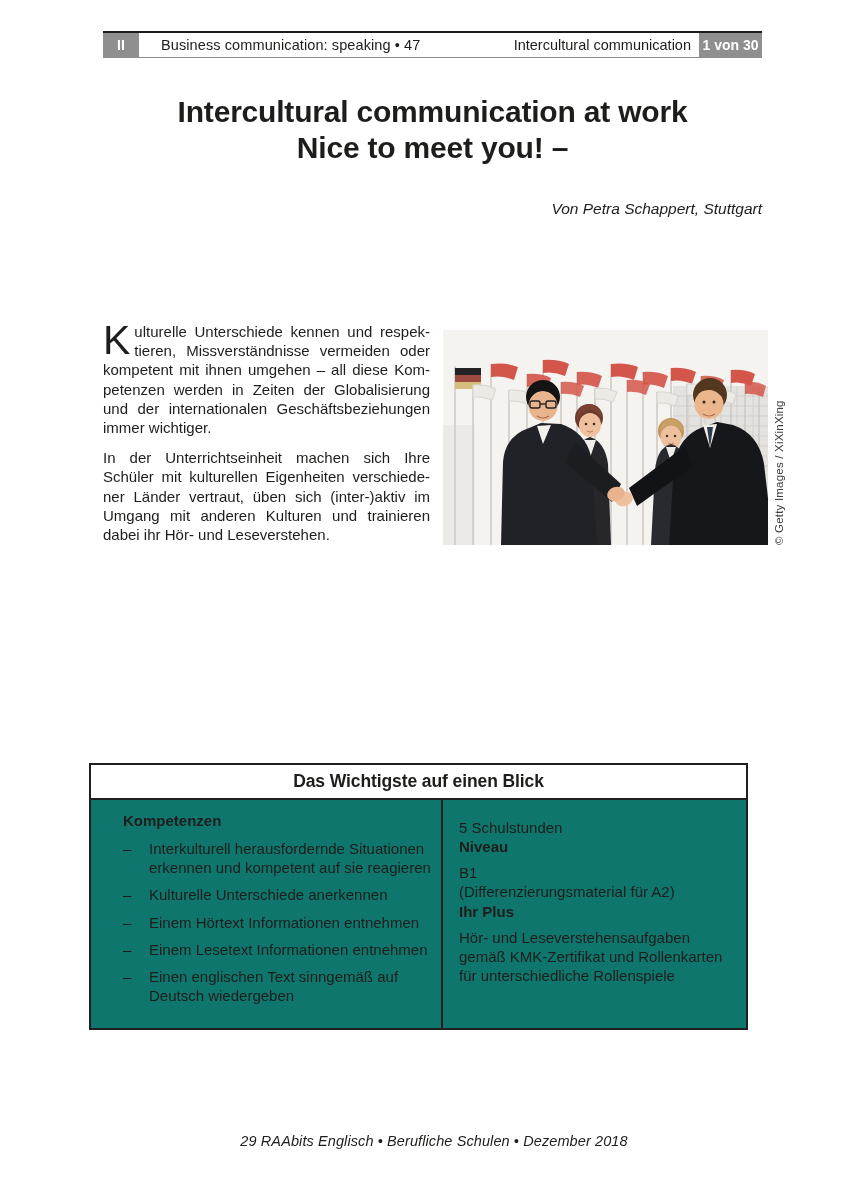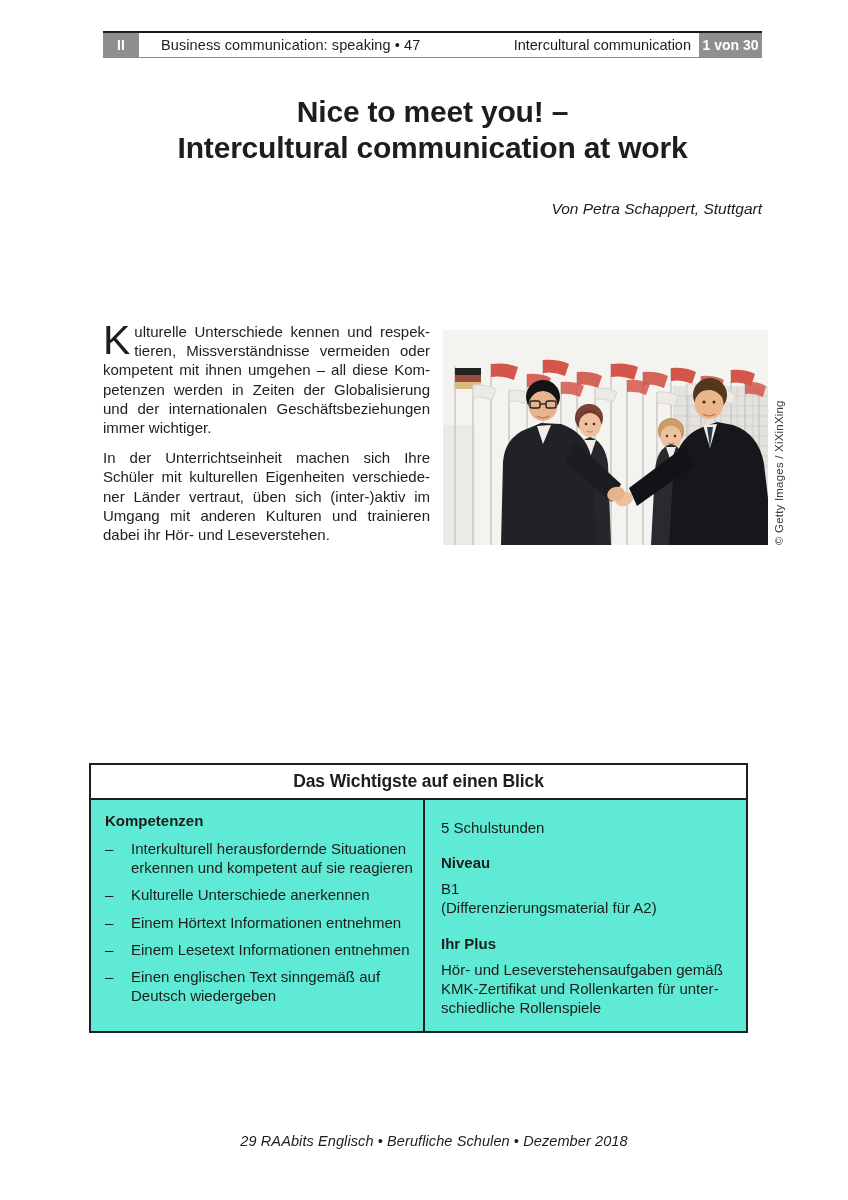--- a/index.html
+++ b/index.html
@@ -132,22 +132,23 @@
     height: 35px;
     display: flex;
     align-items: center;
     justify-content: center;
     font-weight: bold;
     font-size: 17.5px;
     letter-spacing: -0.1px;
   }
   .overview-body {
     display: flex;
-    background: #5eead4;
+    background: #0f766e;
     min-height: 228px;
+    padding-left: 18px;
   }
   .cell-left {
     width: 334px;
     border-right: 2px solid #1f1f1f;
     padding: 11px 10px 14px 14px;
   }
   .cell-right {
     flex: 1;
     padding: 11px 12px 14px 16px;
   }
@@ -167,21 +168,21 @@
     width: 26px;
     flex: none;
   }
   .detail-text {
     font-size: 15px;
     line-height: 19.2px;
     margin-top: 7px;
     hyphens: manual;
     -webkit-hyphens: manual;
   }
-  .mt-gap { margin-top: 16px; }
+  .mt-gap { }
 
   
   .footer {
     position: absolute;
     top: 1133px;
     left: 103px;
     width: 662px;
     text-align: center;
     font-style: italic;
     font-size: 14.5px;
@@ -194,22 +195,22 @@
 <div class="page">
 
   <div class="header-strip">
     <div class="badge badge-left">II</div>
     <div class="header-left-text">Business communication: speaking • 47</div>
     <div class="header-right-text">Intercultural communication</div>
     <div class="badge badge-right">1 von 30</div>
   </div>
 
   <div class="title-block">
+    <div>Intercultural communication at work</div>
     <div>Nice to meet you! –</div>
-    <div>Intercultural communication at work</div>
   </div>
   <div class="byline">Von Petra Schappert, Stuttgart</div>
 
   <div class="intro">
     <p><span class="dropcap">K</span><span>ulturelle Unterschiede kennen und respek­tieren, Missverständnisse vermeiden oder kompetent mit ihnen umgehen – all diese Kom­petenzen werden in Zeiten der Globalisierung und der internationalen Geschäftsbeziehungen immer wichtiger.</span></p>
     <p>In der Unterrichtseinheit machen sich Ihre Schüler mit kulturellen Eigenheiten verschiede­ner Länder vertraut, üben sich (inter-)aktiv im Umgang mit anderen Kulturen und trainieren dabei ihr Hör- und Leseverstehen.</p>
   </div>
 
   <div class="photo">
     <svg width="325" height="215" viewBox="0 0 325 215">

